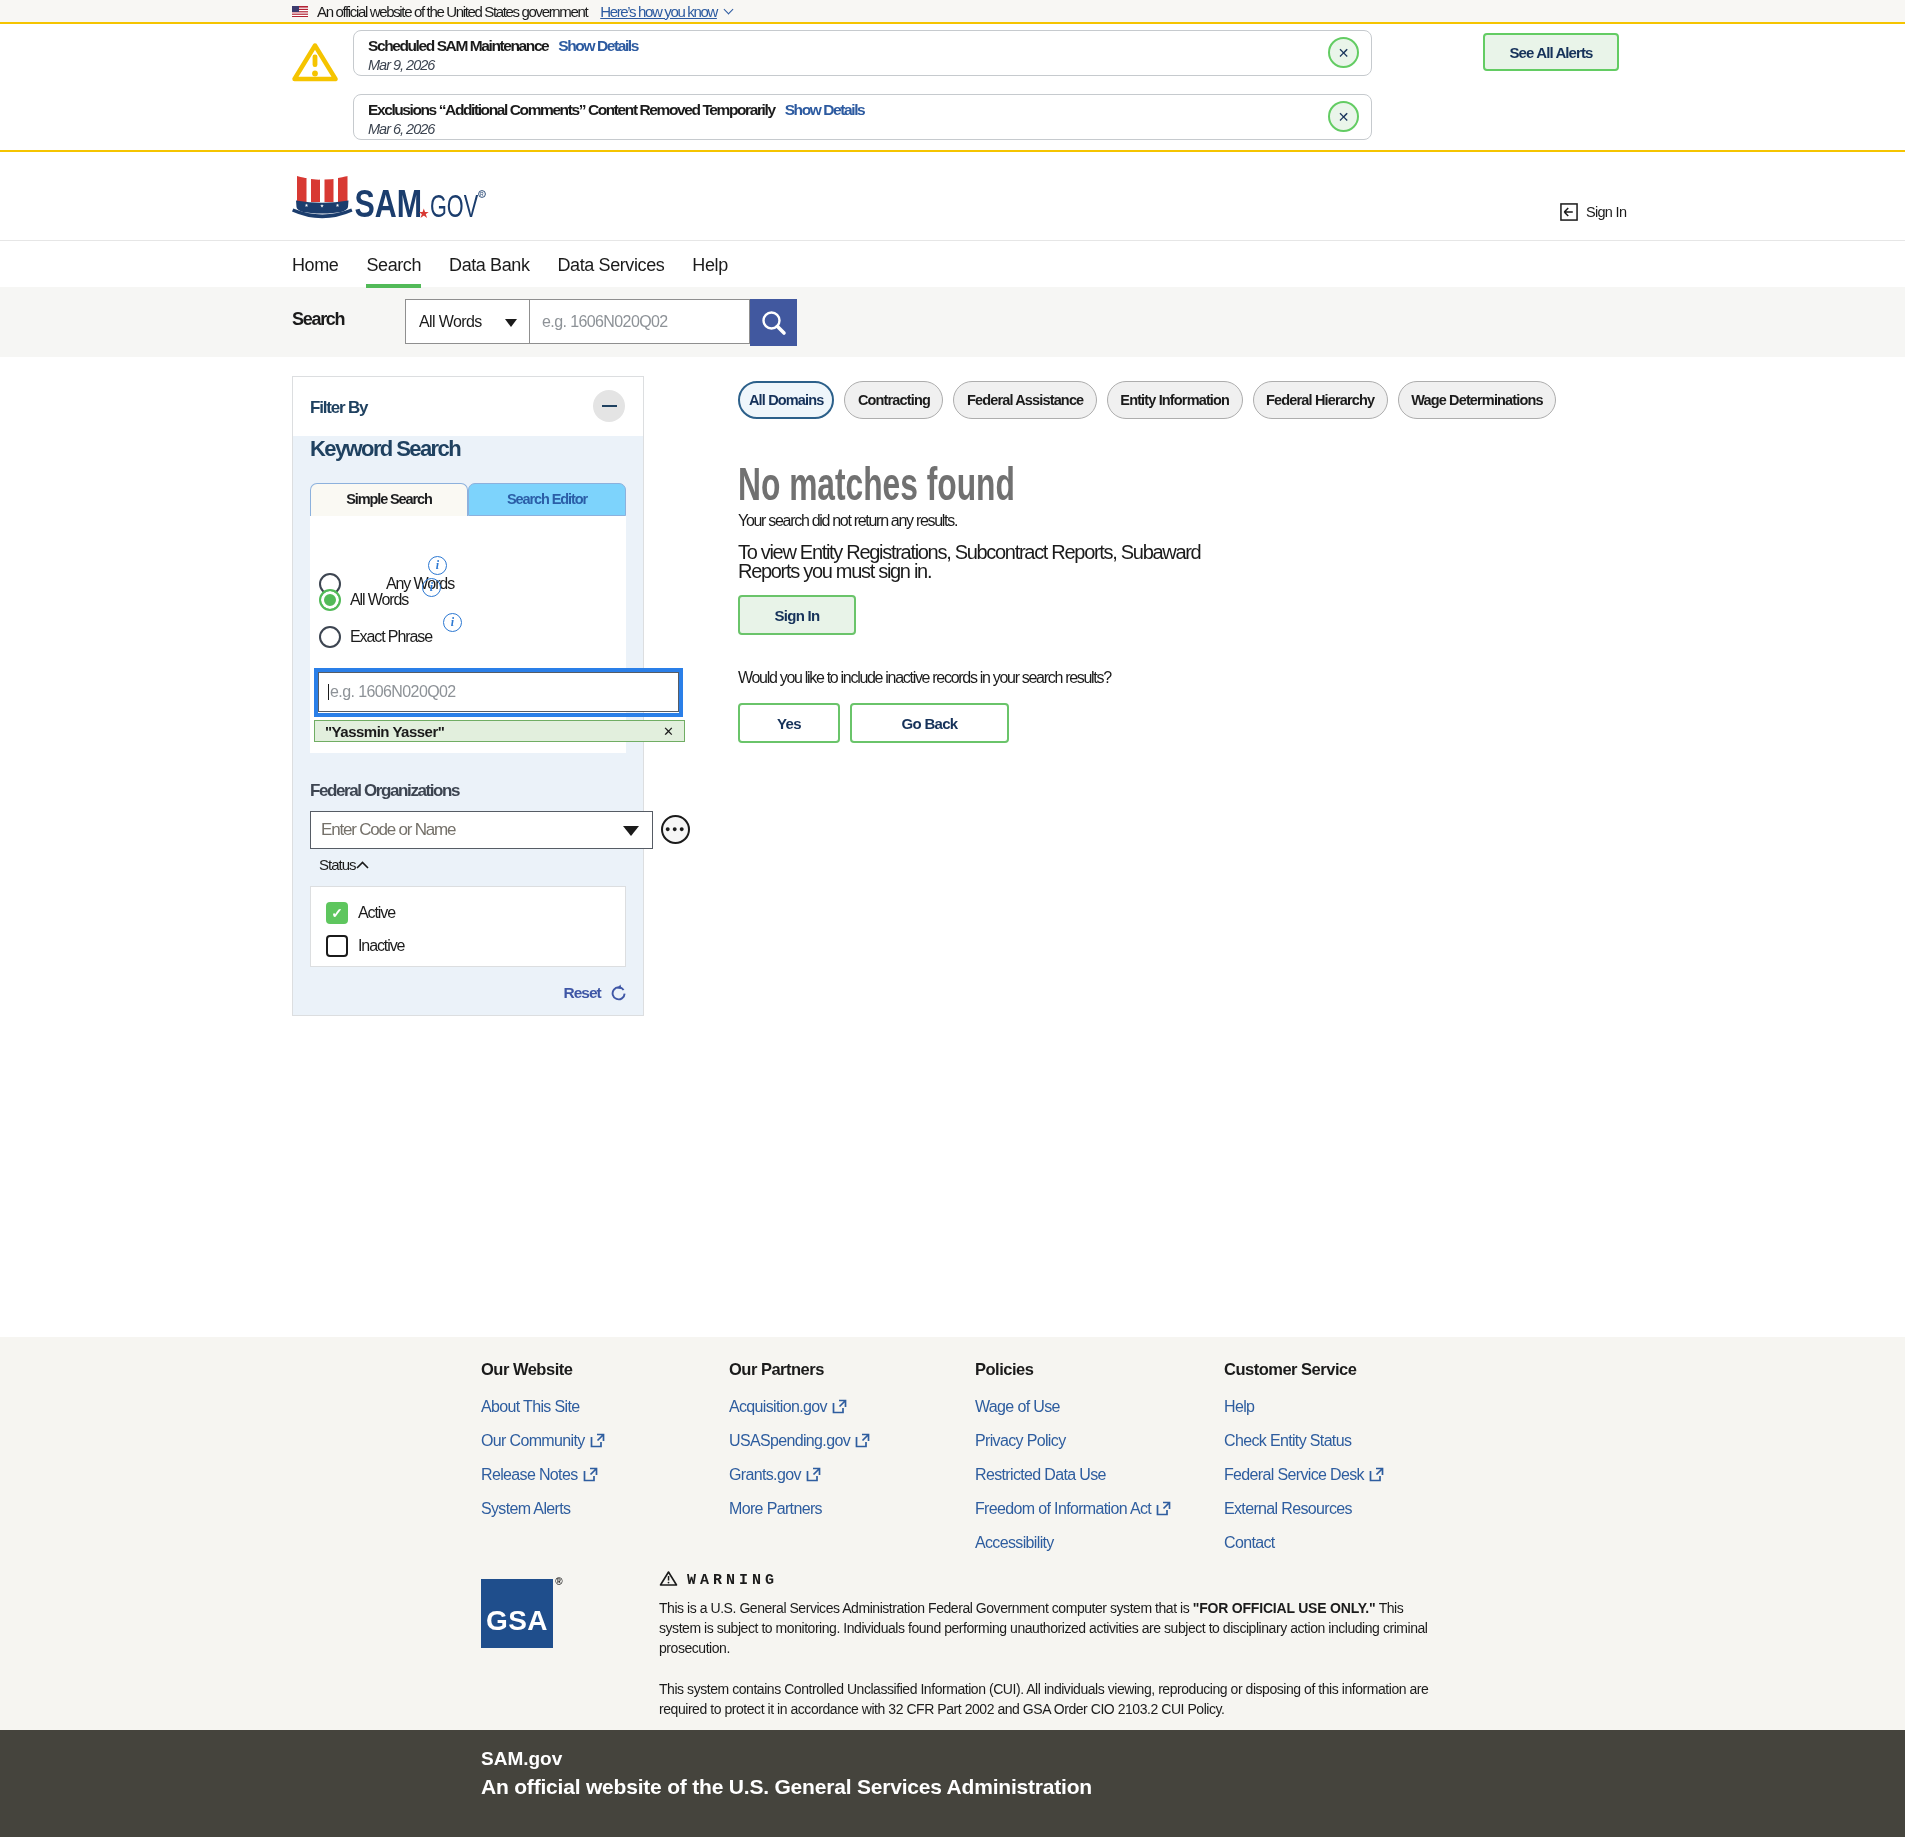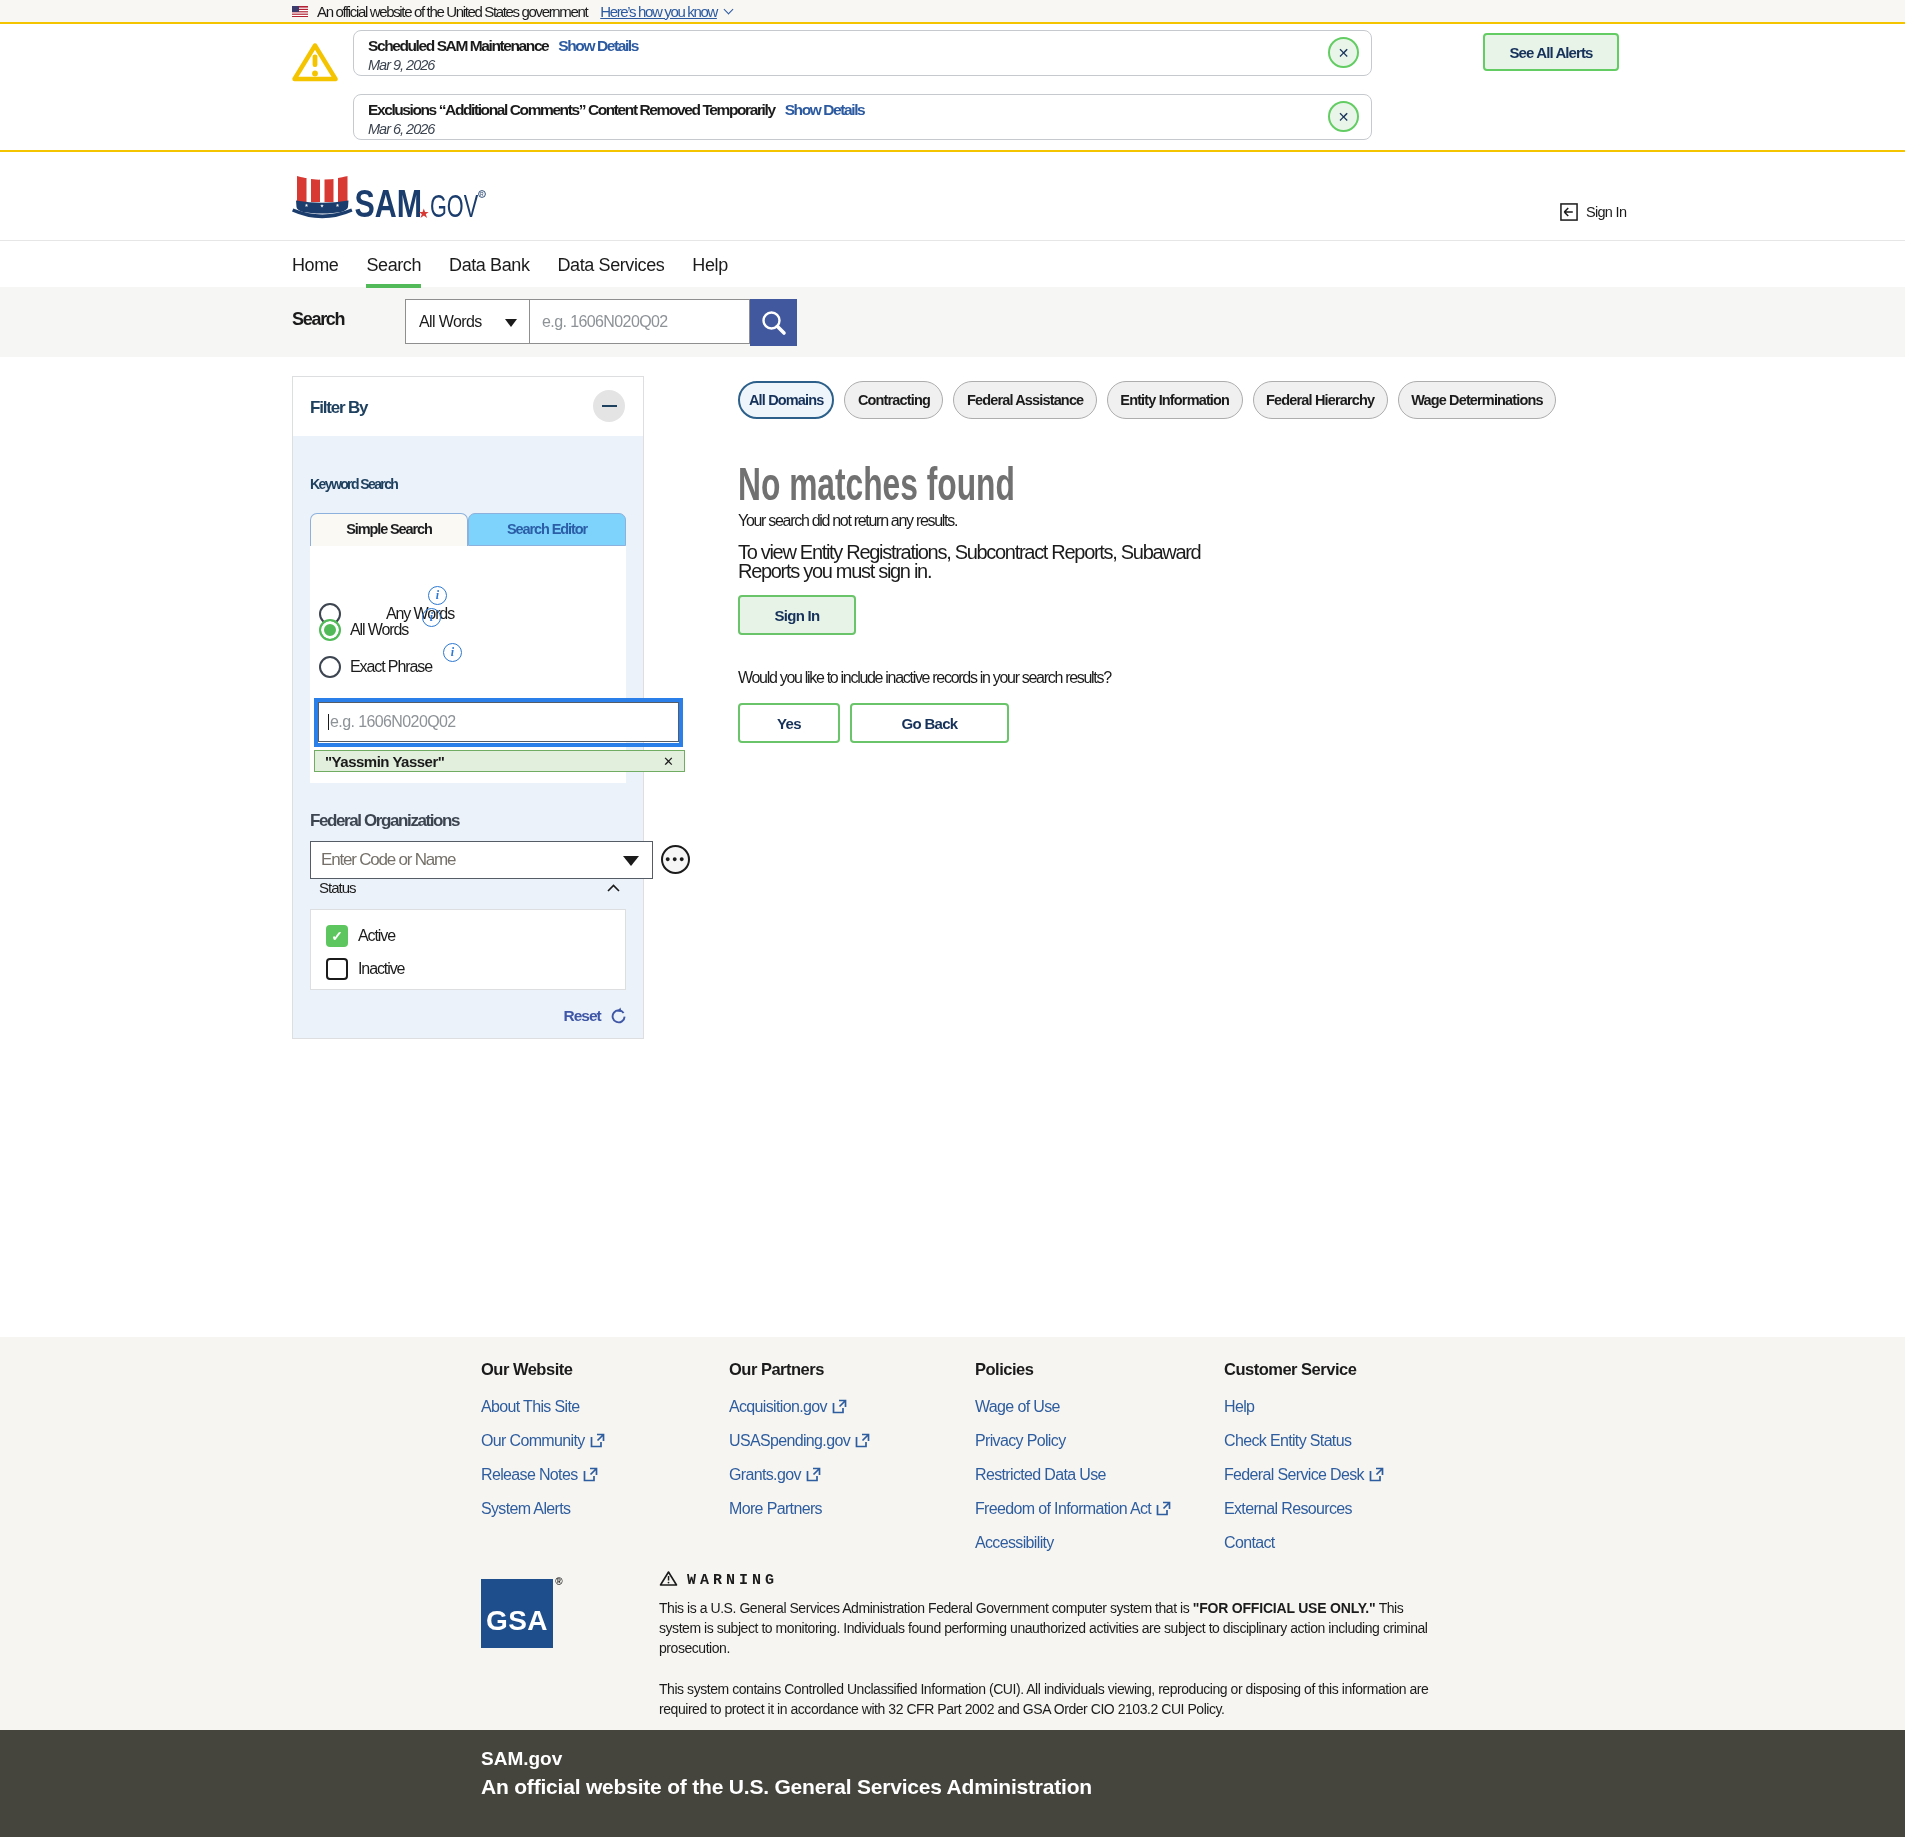--- a/index.html
+++ b/index.html
@@ -46,21 +46,21 @@
 .sbtn { position:absolute; left:458px; top:12px; width:47px; height:47px; background:#41589f; border:none; display:flex; align-items:center; justify-content:center; }
 
 
 .main { background:#fff; padding-top:19px; height:980px; }
 .filter { position:absolute; left:0; top:0; width:352px; border:1px solid #dcdee0; background:#ebf2f9; }
 .fhead { background:#fff; height:59px; position:relative; }
 .fhead .ft { position:absolute; left:17px; top:21px; font-size:17px; letter-spacing:-1.2px; font-weight:bold; color:#1f4160; }
 .fmin { position:absolute; right:18px; top:13px; width:32px; height:32px; border-radius:50%; background:#e4e4e4; border:none; }
 .fmin::after { content:""; display:block; width:15px; height:2.5px; background:#1f4160; margin:0 auto; }
 .fbody { padding:0 17px; }
-.kwh { font-size:14px; letter-spacing:-1.6px; font-weight:bold; color:#1f4160; padding-top:40px; }
+.kwh { font-size:22px; letter-spacing:-1.6px; font-weight:bold; color:#1f4160; }
 .kwp { font-size:15.5px; letter-spacing:-1.1px; color:#3d4551; line-height:23px; margin-top:12px; }
 .kwp a { color:#2c5aa0; }
 .tabs { display:flex; margin-top:21px; }
 .tab { flex:1; height:33px; font-size:14.5px; letter-spacing:-1.1px; font-weight:bold; text-align:center; line-height:31px; border:1px solid #8cb1dd; border-radius:7px 7px 0 0; }
 .tab.on { background:#faf9f3; color:#1c1d1f; border-bottom:none; }
 .tab.off { background:#7dd3fc; color:#2b5ea7; }
 .tabpanel { background:#fff; height:237px; position:relative; }
 .radio-row { position:absolute; display:flex; align-items:center; }
 .rdot { width:22px; height:22px; border-radius:50%; border:2.5px solid #3d4551; background:#fff; margin-right:9px; }
 .rdot.on { border:2.5px solid #52ba58; background:#52ba58; box-shadow:inset 0 0 0 3px #fff; }
@@ -69,21 +69,21 @@
 .kwinput { position:absolute; left:4px; top:152px; border:4px solid #2a7fe8; width:369px; height:49px; }
 .kwinput .in { border:1px solid #565c65; height:40px; line-height:38px; padding-left:9px; font-size:16px; letter-spacing:-0.6px; color:#8d9297; background:#fff; }
 .caret { display:inline-block; width:1px; height:16px; background:#1b1b1b; vertical-align:-3px; margin-right:1px; }
 .chip { position:absolute; left:4px; top:204px; width:371px; background:#e2efdd; border:1px solid #70ad63; height:22px; display:flex; align-items:center; padding:0 10px; }
 .chip .ct { font-size:15px; letter-spacing:-0.5px; font-weight:bold; color:#1b1b1b; flex:1; }
 .chip .cx { font-size:13px; color:#1b1b1b; }
 .forgh { font-size:17px; letter-spacing:-1.4px; font-weight:bold; color:#3d4551; margin-top:28px; }
 .combo { margin-top:10px; position:relative; width:343px; height:38px; border:1px solid #565c65; background:#fff; line-height:36px; padding-left:10px; font-size:17px; letter-spacing:-1.2px; color:#75716a; }
 .combo .tri { position:absolute; right:13px; top:14px; width:0; height:0; border-left:8px solid transparent; border-right:8px solid transparent; border-top:10px solid #1b1b1b; }
 .dots { position:absolute; width:29px; height:29px; border-radius:50%; border:2px solid #1b1b1b; background:#f6f6f6; left:350px; top:3px; text-align:center; line-height:24px; font-weight:bold; font-size:9px; letter-spacing:1.5px; color:#1b1b1b; }
-.statr { display:flex; align-items:center; justify-content:space-between; padding:0 6px 0 9px; }
+.statr { display:flex; align-items:center; margin-top:7px; padding:0 6px 0 9px; }
 .statr .sl { font-size:15px; letter-spacing:-1px; color:#1b1b1b; }
 .statbox { background:#fff; border:1px solid #dcdee0; margin-top:13px; height:81px; padding:15px 0 0 15px; }
 .cbrow { display:flex; align-items:center; margin-bottom:11px; }
 .cb { width:22px; height:22px; border-radius:4px; margin-right:10px; }
 .cb.on { background:#5ec65e; color:#fff; text-align:center; line-height:22px; font-size:14px; font-weight:bold; }
 .cb.off { background:#fff; border:2px solid #1b1b1b; }
 .cbl { font-size:16px; letter-spacing:-1.1px; color:#1b1b1b; }
 .resetr { text-align:right; margin-top:17px; padding-bottom:13px; font-size:15.5px; letter-spacing:-1px; font-weight:bold; color:#3f57a6; }
 
 

